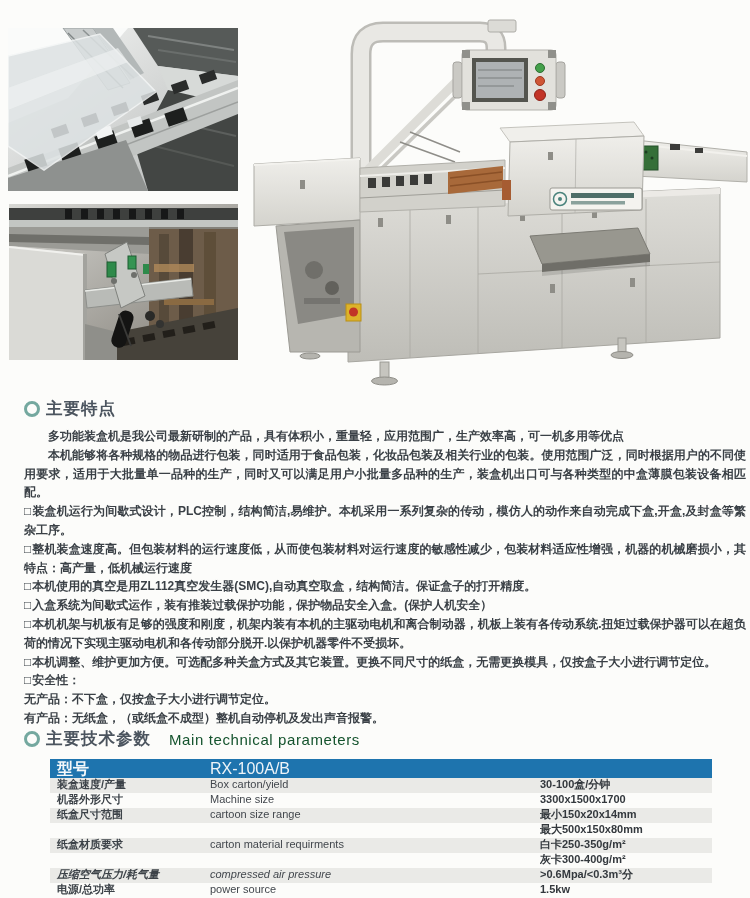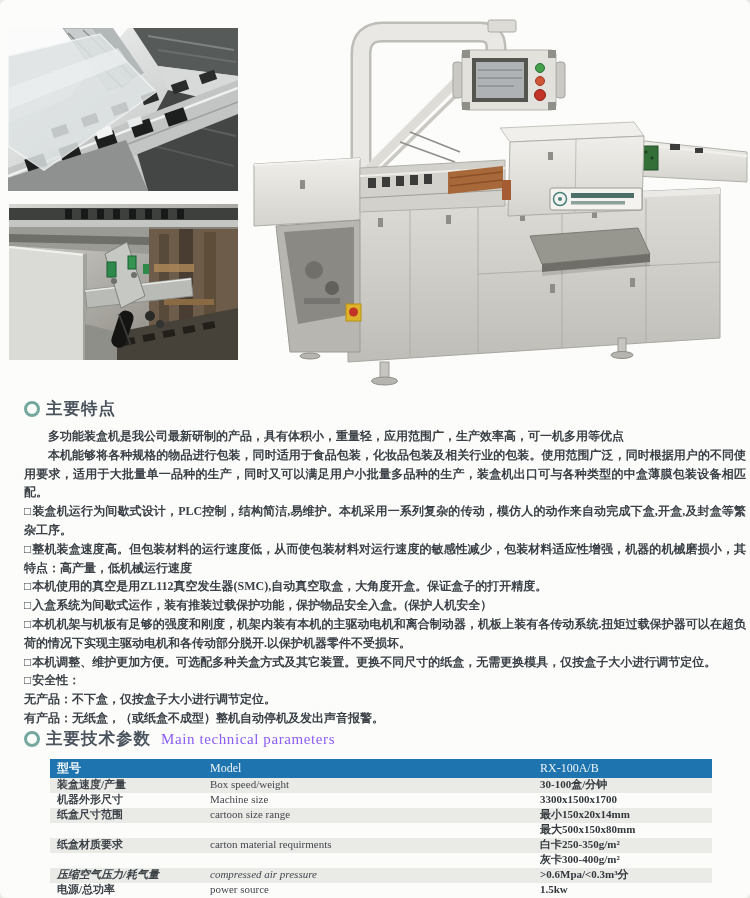--- a/index.html
+++ b/index.html
@@ -1,50 +1,49 @@
 <!DOCTYPE html>
 <html><head>
 <meta charset="utf-8">
 <style>
   html,body{margin:0;padding:0;background:#e9e9e6;}
   .page{
     position:relative;width:750px;height:898px;margin:0 auto;
     background:#fcfcfa;overflow:hidden;
-    font-family:Liberation Serif, serif;
+    font-family:Liberation Sans, sans-serif;
     color:#3a4046;
-    border-radius:6px;
   }
   .photo{position:absolute;overflow:hidden;}
   .photo svg{display:block;}
   #photo1{left:8px;top:28px;width:230px;height:163px;}
   #photo2{left:9px;top:204px;width:229px;height:156px;}
   #machineShot{left:250px;top:12px;width:500px;height:380px;}
 
   
   .sec-head{display:flex;align-items:center;gap:6px;height:22px;}
   .ring{width:10px;height:10px;border:3px solid #74a89f;border-radius:50%;flex:0 0 auto;}
   .sec-head h2{margin:0;font-size:16.5px;font-weight:700;color:#4b545e;letter-spacing:1px;}
-  .sec-head .en{font-size:15px;font-weight:400;color:#8b5cf6;letter-spacing:.6px;margin-left:4px;}
+  .sec-head .en{font-size:15px;font-weight:400;color:#14532d;letter-spacing:.6px;margin-left:12px;}
 
   
   #features{position:absolute;left:24px;top:398px;width:722px;}
   #features .body{margin-top:7px;}
   #features p{
     margin:0;font-size:12px;line-height:18.8px;font-weight:600;
     color:#3a4046;text-align:justify;
   }
   #features p.indent{text-indent:2em;}
   .sq{margin-right:1px;}
 
   
   #params{position:absolute;left:24px;top:728px;width:722px;}
   .tbl{margin-left:26px;margin-top:9px;width:662px;}
   .t-head{
     display:flex;height:19px;line-height:19px;background:#1e74ae;color:#f4f8fa;
-    font-size:12px;
+    font-size:16px;
   }
   .t-row{display:flex;height:15px;line-height:13.5px;font-size:11px;}
   .t-row:nth-child(odd){background:#eaeae7;}
   .c1{width:160px;padding-left:7px;box-sizing:border-box;font-weight:600;color:#3c4248;
       white-space:nowrap;overflow:hidden;}
   .c2{width:330px;font-weight:400;color:#42474d;white-space:nowrap;overflow:hidden;}
   .c3{flex:1;color:#33383d;font-weight:600;white-space:nowrap;overflow:hidden;}
   .t-head .c1{font-weight:700;color:#f4f8fa;}
   .t-head .c2,.t-head .c3{color:#eef4f8;font-weight:400;}
   .t-row.it .c1,.t-row.it .c2{font-style:italic;}
@@ -291,47 +290,46 @@
   <section id="features">
     <div class="sec-head">
       <span class="ring"></span>
       <h2>主要特点</h2>
     </div>
     <div class="body">
       <p class="indent">多功能装盒机是我公司最新研制的产品，具有体积小，重量轻，应用范围广，生产效率高，可一机多用等优点</p>
       <p class="indent">本机能够将各种规格的物品进行包装，同时适用于食品包装，化妆品包装及相关行业的包装。使用范围广泛，同时根据用户的不同使用要求，适用于大批量单一品种的生产，同时又可以满足用户小批量多品种的生产，装盒机出口可与各种类型的中盒薄膜包装设备相匹配。</p>
       <p><span class="sq">□</span><span>装盒机运行为间歇式设计，PLC控制，结构简洁,易维护。本机采用一系列复杂的传动，模仿人的动作来自动完成下盒,开盒,及封盒等繁杂工序。</span></p>
       <p><span class="sq">□</span><span>整机装盒速度高。但包装材料的运行速度低，从而使包装材料对运行速度的敏感性减少，包装材料适应性增强，机器的机械磨损小，其特点：高产量，低机械运行速度</span></p>
-      <p><span class="sq">□</span><span>本机使用的真空是用ZL112真空发生器(SMC),自动真空取盒，大角度开盒。保证盒子的打开精度。</span></p>
+      <p><span class="sq">□</span><span>本机使用的真空是用ZL112真空发生器(SMC),自动真空取盒，结构简洁。保证盒子的打开精度。</span></p>
       <p><span class="sq">□</span><span>入盒系统为间歇式运作，装有推装过载保护功能，保护物品安全入盒。(保护人机安全）</span></p>
       <p><span class="sq">□</span><span>本机机架与机板有足够的强度和刚度，机架内装有本机的主驱动电机和离合制动器，机板上装有各传动系统.扭矩过载保护器可以在超负荷的情况下实现主驱动电机和各传动部分脱开.以保护机器零件不受损坏。</span></p>
       <p><span class="sq">□</span><span>本机调整、维护更加方便。可选配多种关盒方式及其它装置。更换不同尺寸的纸盒，无需更换模具，仅按盒子大小进行调节定位。</span></p>
       <p><span class="sq">□</span><span>安全性：</span></p>
       <p>无产品：不下盒，仅按盒子大小进行调节定位。</p>
       <p>有产品：无纸盒，（或纸盒不成型）整机自动停机及发出声音报警。</p>
     </div>
   </section>
 
   <section id="params">
     <div class="sec-head">
       <span class="ring"></span>
       <h2>主要技术参数</h2>
       <span class="en">Main technical parameters</span>
     </div>
 
     <div class="tbl">
       <div class="t-head">
         <span class="c1">型号</span>
-        <span class="c2">Model</span>
         <span class="c3">RX-100A/B</span>
       </div>
       <div class="t-body">
         <div class="t-row">
           <span class="c1">装盒速度/产量</span>
-          <span class="c2">Box speed/weight</span>
+          <span class="c2">Box carton/yield</span>
           <span class="c3">30-100盒/分钟</span>
         </div>
         <div class="t-row">
           <span class="c1">机器外形尺寸</span>
           <span class="c2">Machine size</span>
           <span class="c3">3300x1500x1700</span>
         </div>
         <div class="t-row">
           <span class="c1">纸盒尺寸范围</span>
           <span class="c2">cartoon size range</span>

